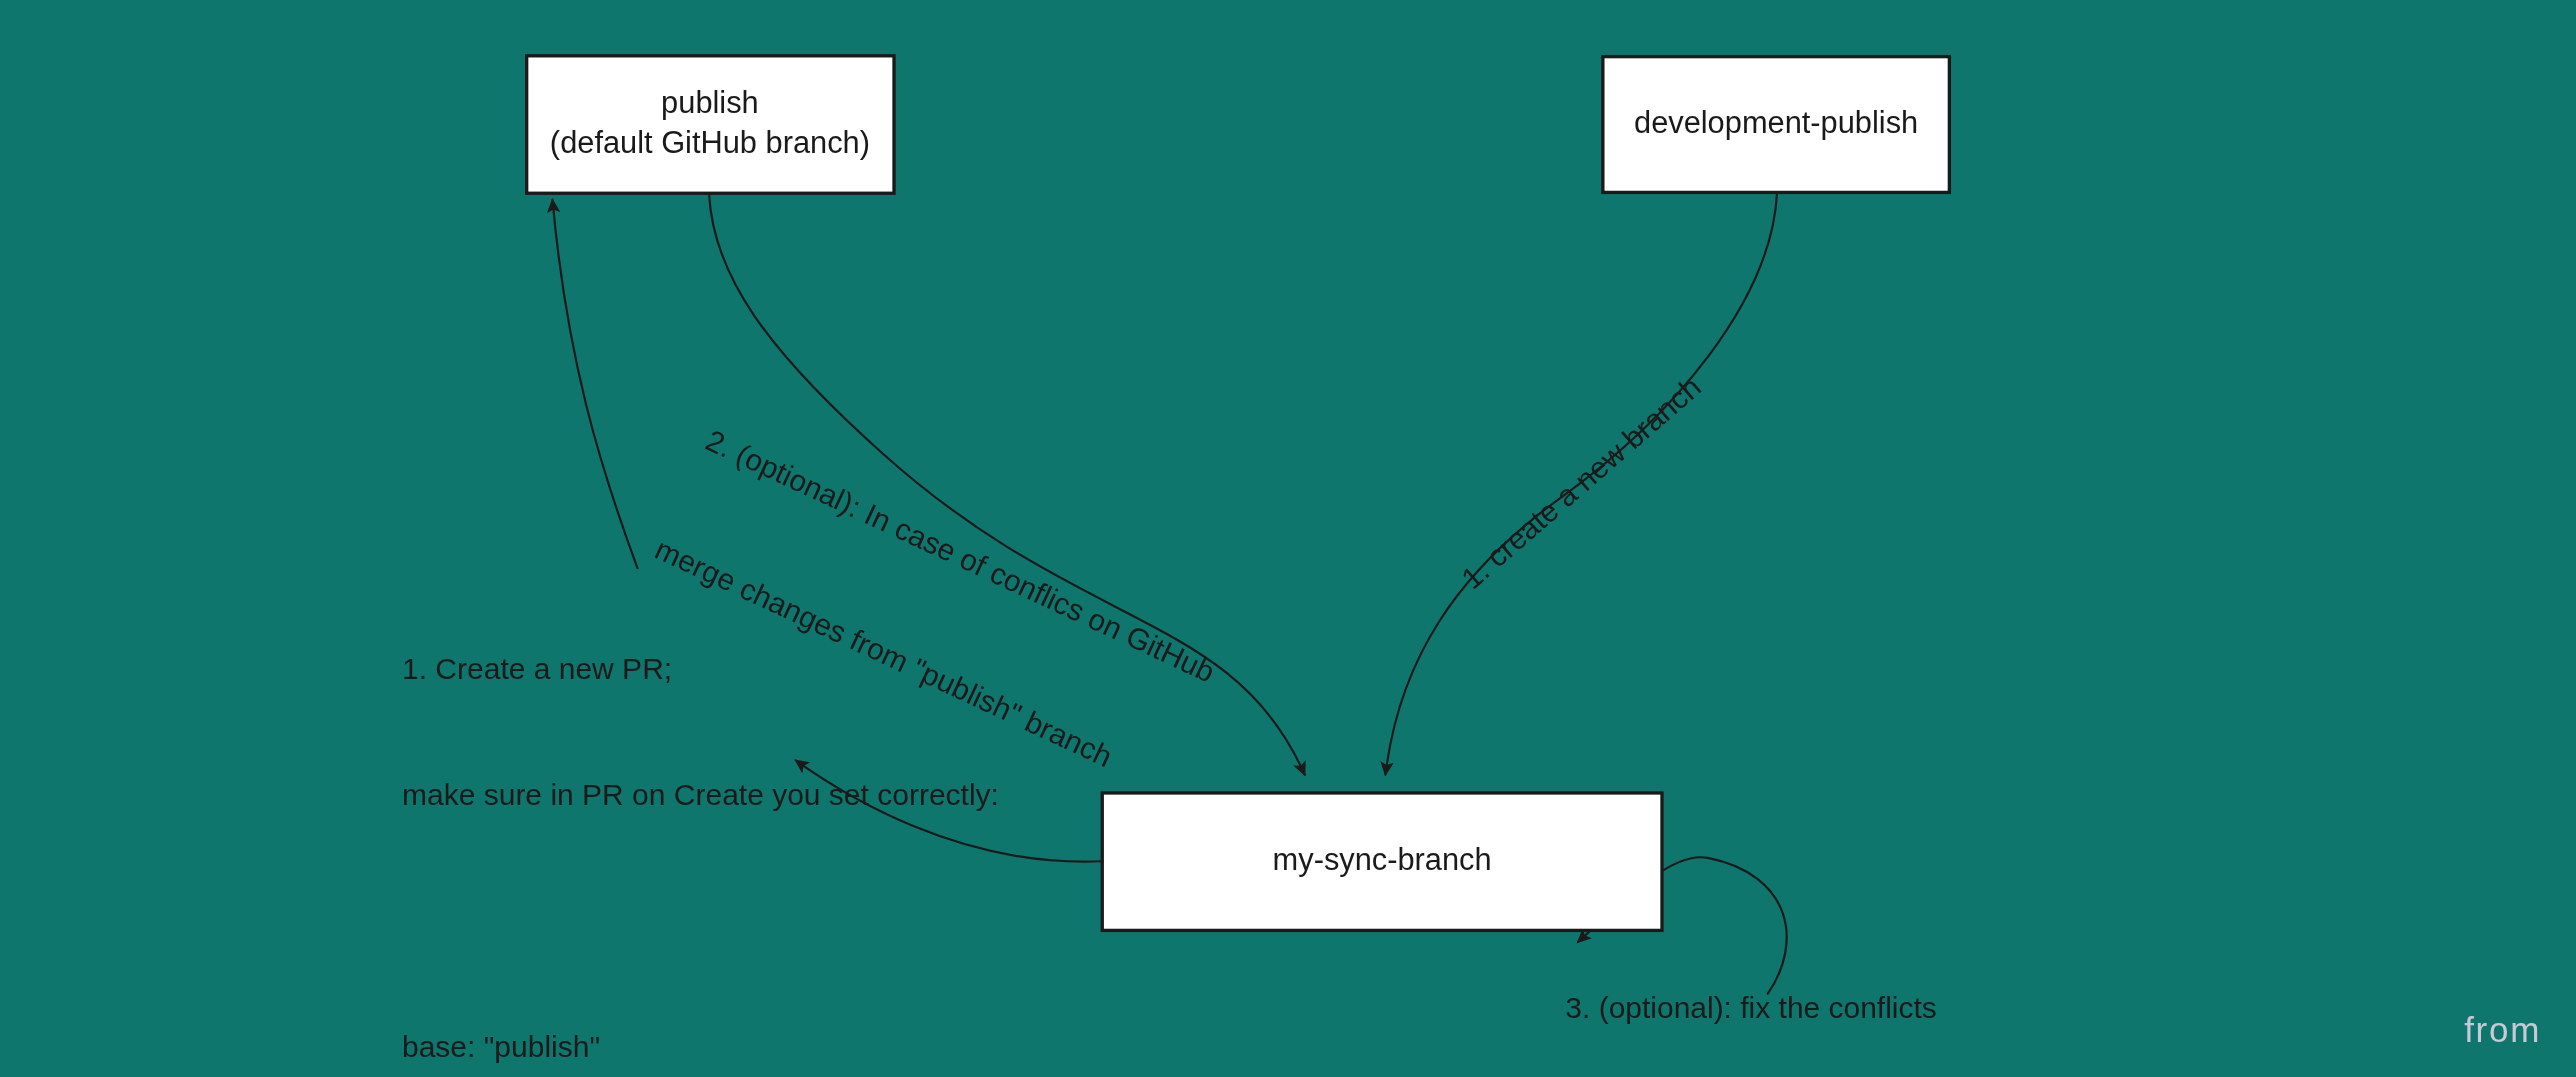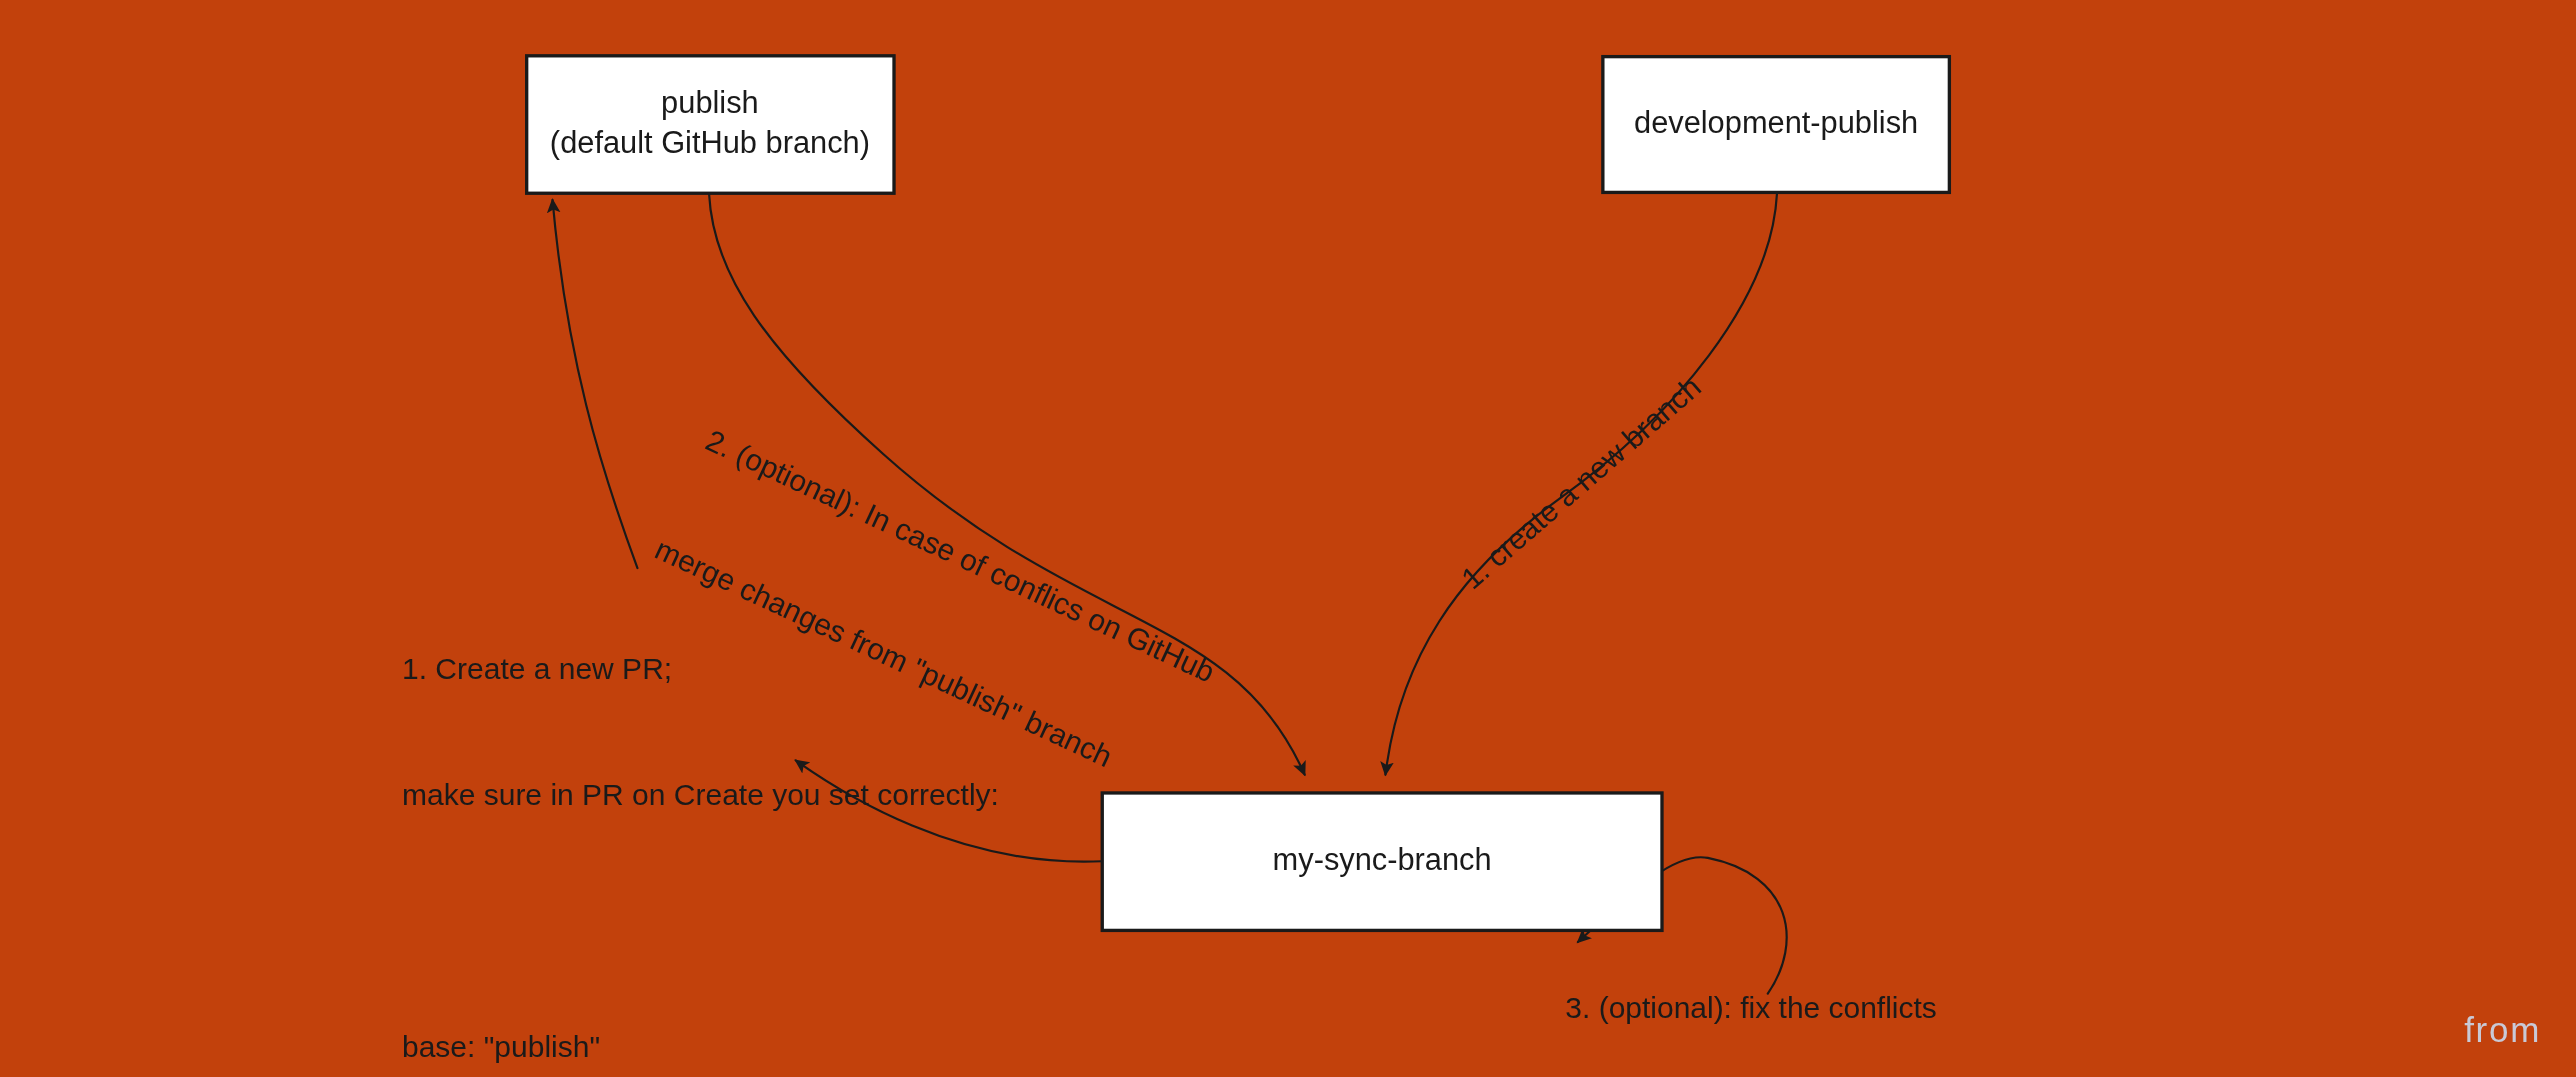--- a/index.html
+++ b/index.html
@@ -8,21 +8,21 @@
     background: #ffffff;
   }
   body {
     font-family: "Liberation Sans", sans-serif;
     -webkit-font-smoothing: antialiased;
   }
   #canvas {
     position: relative;
     width: 2576px;
     height: 1077px;
-    background: #c2410c;
+    background: #0f766e;
     overflow: hidden;
   }
   #diagram-svg {
     position: absolute;
     left: 0;
     top: 0;
     width: 2576px;
     height: 1077px;
   }
   .node-box {

